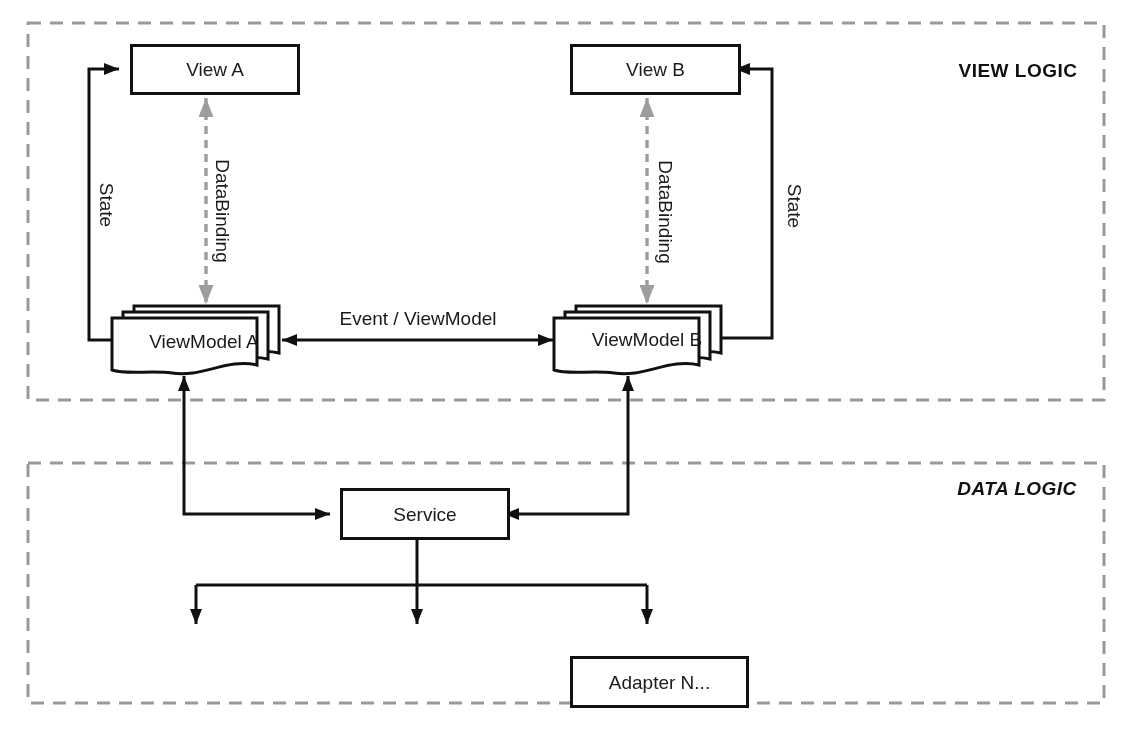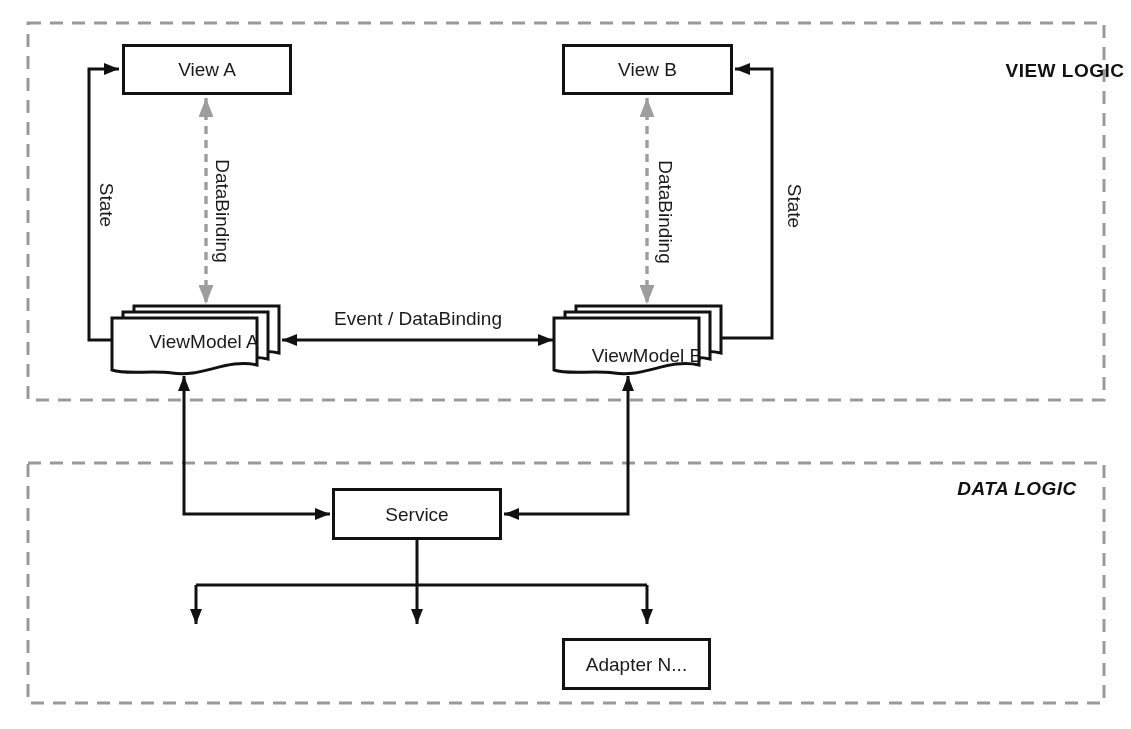--- a/index.html
+++ b/index.html
@@ -4,52 +4,52 @@
 <style>
   html,body{margin:0;padding:0;background:#ffffff;}
   #stage{
     position:relative;width:1131px;height:729px;background:#ffffff;
     font-family:"Liberation Sans",sans-serif;color:#1a1a1a;overflow:hidden;
   }
   #wires{position:absolute;left:0;top:0;width:1131px;height:729px;}
   .node{
     position:absolute;background:#ffffff;border:3px solid #111111;
     display:flex;align-items:center;justify-content:center;
-    font-size:19px;line-height:1;box-sizing:border-box;
+    font-size:19px;line-height:1;box-sizing:border-box;margin-left:8px;
   }
   .node-view-a   {left:122px;top:44px;width:170px;height:51px;}
   .node-view-b   {left:562px;top:44px;width:171px;height:51px;}
   .node-service  {left:332px;top:488px;width:170px;height:52px;}
   .node-local    {left:111px;top:626px;width:170px;height:51px;}
   .node-server   {left:332px;top:626px;width:171px;height:52px;}
-  .node-adaptern {left:562px;top:638px;width:149px;height:52px;}
+  .node-adaptern {left:562px;top:656px;width:179px;height:52px;}
   .vm-label{
     position:absolute;transform:translate(-50%,-50%);
     font-size:19px;white-space:nowrap;margin-left:20px;
   }
   .vm-label.a{left:184px;top:342px;}
-  .vm-label.b{left:627px;top:356px;}
+  .vm-label.b{left:627px;top:340px;}
   .rot-label{
     position:absolute;transform:translate(-50%,-50%) rotate(90deg);
     font-size:19px;white-space:nowrap;
   }
   .rot-state-left{left:106px;top:205px;}
   .rot-db-left{left:222px;top:211px;}
   .rot-db-right{left:665px;top:212px;}
   .rot-state-right{left:794px;top:206px;}
   .edge-label{
     position:absolute;transform:translate(-50%,-50%);
     font-size:19px;white-space:nowrap;
   }
   .edge-label.event{left:418px;top:319px;}
   .region-label{
     position:absolute;transform:translate(-50%,-50%);
     font-size:19px;font-weight:bold;letter-spacing:.5px;white-space:nowrap;color:#111;
   }
-  .region-label.view{left:1018px;top:71px;margin-left:47px;}
+  .region-label.view{left:1018px;top:71px;}
   .region-label.data{left:1017px;top:489px;font-style:italic;}
 </style>
 </head>
 <body>
 
 <div id="stage">
 
   <svg id="wires" width="1131" height="729" viewBox="0 0 1131 729" xmlns="http://www.w3.org/2000/svg">
     <defs>
       <marker id="arrB" markerUnits="strokeWidth" markerWidth="5" markerHeight="4" refX="5" refY="2" orient="auto-start-reverse">
@@ -106,15 +106,15 @@
   </div>
 
   <div class="vm-label a">ViewModel A</div>
   <div class="vm-label b">ViewModel B</div>
 
   <div class="rot-label rot-state-left">State</div>
   <div class="rot-label rot-db-left">DataBinding</div>
   <div class="rot-label rot-db-right">DataBinding</div>
   <div class="rot-label rot-state-right">State</div>
 
-  <div class="edge-label event">Event / DataBinding</div>
+  <div class="edge-label event">Event / ViewModel</div>
 
 </div>
 
 </body></html>

